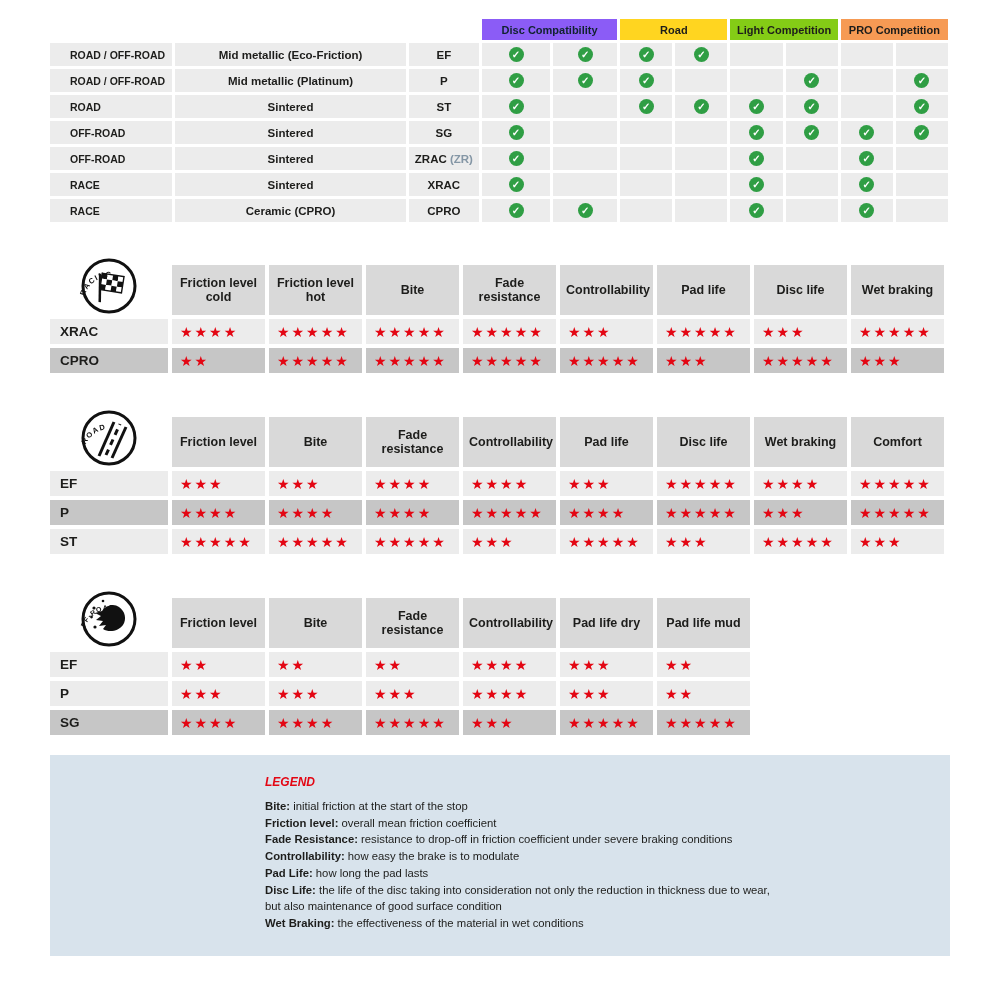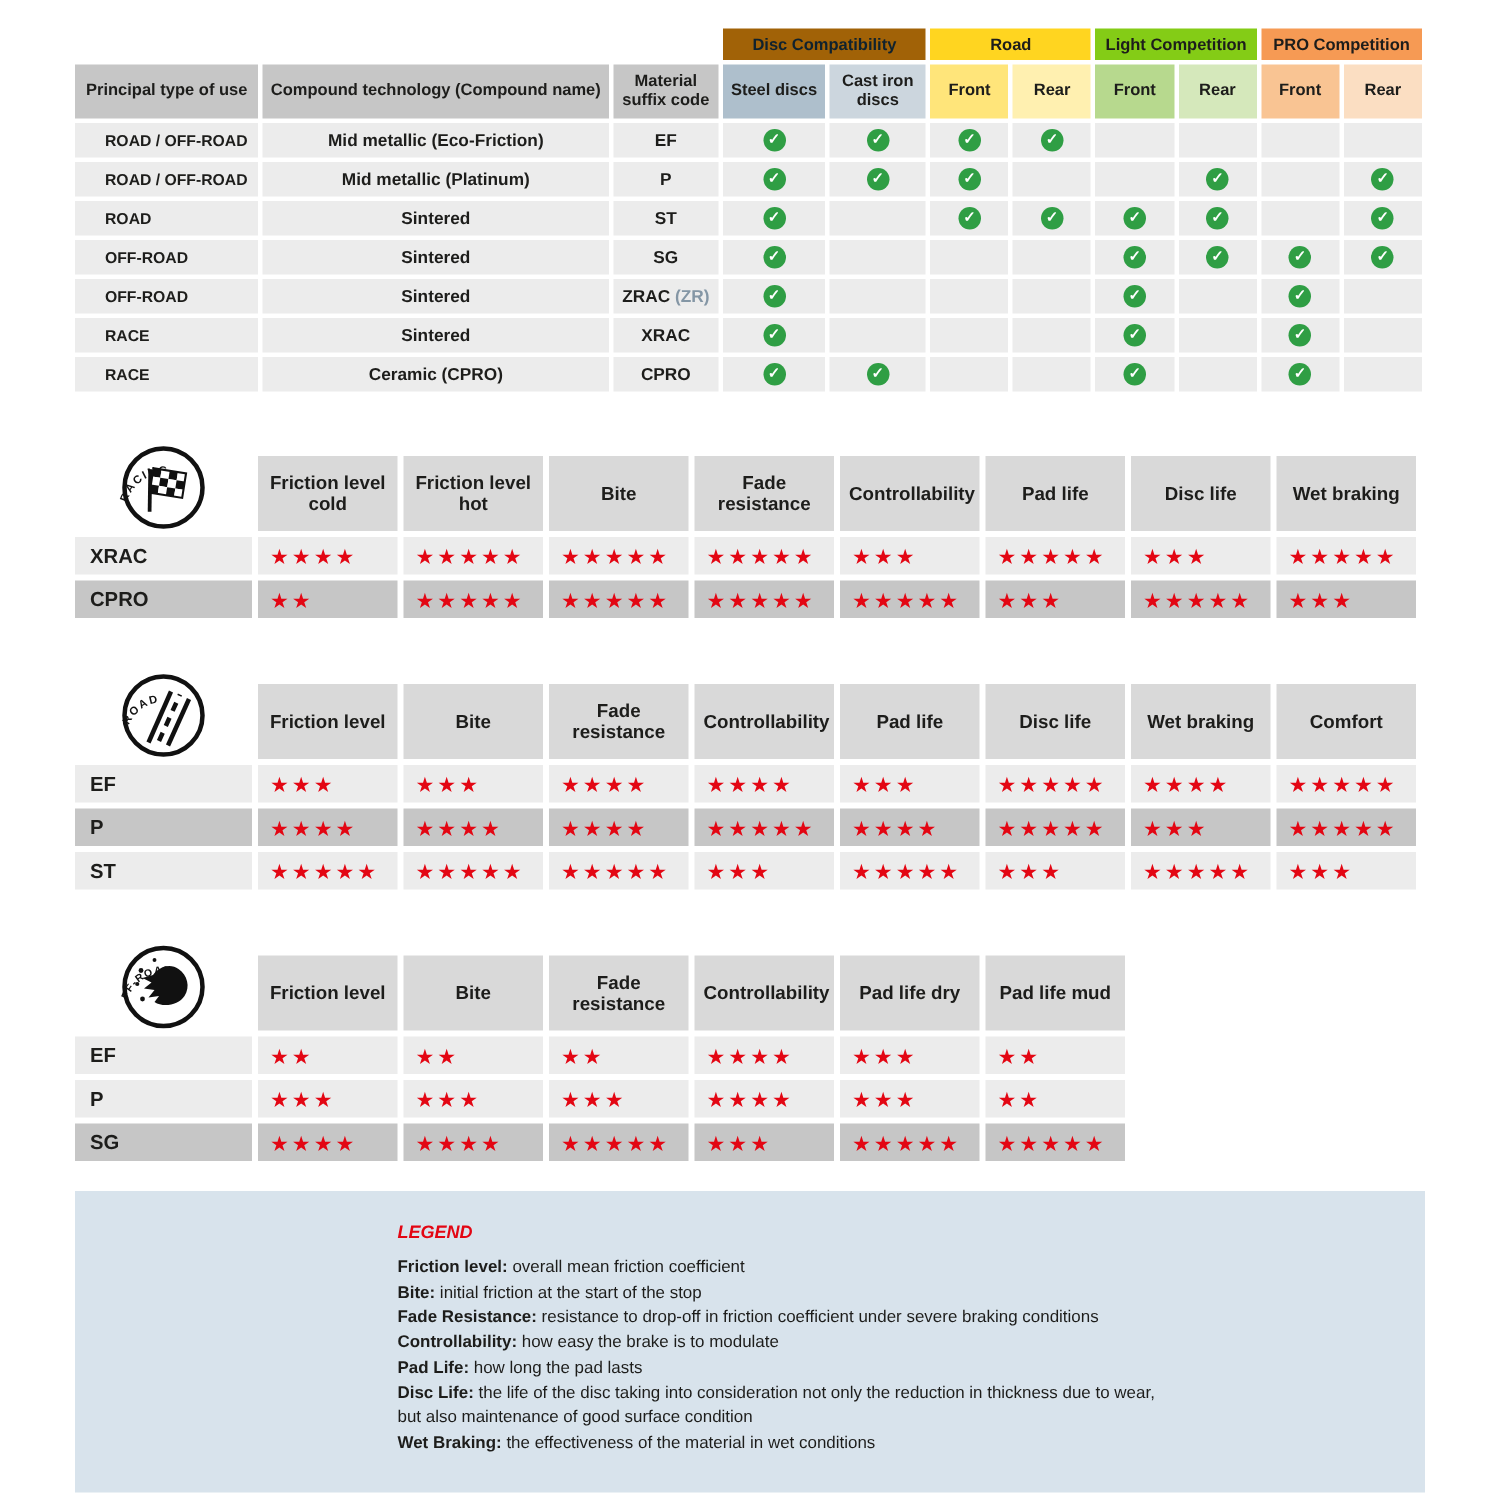--- a/index.html
+++ b/index.html
@@ -11,21 +11,21 @@
     height: 1000px;
   }
   .page { padding: 16px 50px 0 50px; }
 
   table.tbl { border-collapse: separate; table-layout: fixed; }
 
   
   .compat { border-spacing: 3px; width: 904px; margin-left: -3px; }
   .blank { background: transparent; }
   .grp { height: 21px; font-size: 11px; font-weight: bold; text-align: center; vertical-align: middle; }
-  .g-disc  { background: #a16207; color: #10222e; margin-top: 38px; }
+  .g-disc  { background: #8b5cf6; color: #10222e; margin-top: 38px; }
   .g-road  { background: #ffd520; color: #1d1d1b; }
   .g-light { background: #84cc16; color: #1d1d1b; }
   .g-pro   { background: #f69a54; color: #1d1d1b; }
 
   .hd { background: #c6c6c6; height: 36px; font-size: 11px; font-weight: bold;
         text-align: center; vertical-align: middle; line-height: 1.2; padding: 2px 3px; }
   .c-steel { background: #aebfcc; } .c-cast { background: #ccd6de; }
   .c-roadf { background: #ffe57a; } .c-roadr { background: #fff0b0; }
   .c-lcf   { background: #b7d98e; } .c-lcr   { background: #d5e8bb; }
   .c-prof  { background: #f9c493; } .c-pror  { background: #fbdec2; }
@@ -80,33 +80,20 @@
         <col style="width:52px">
         <col style="width:52px">
     </colgroup>
     <tbody>
         <tr>
       <td class="blank" colspan="3"></td>
       <th class="grp g-disc" colspan="2">Disc Compatibility</th>
       <th class="grp g-road" colspan="2">Road</th>
       <th class="grp g-light" colspan="2">Light Competition</th>
       <th class="grp g-pro" colspan="2">PRO Competition</th>
-    </tr>
-    <tr>
-      <th class="hd">Principal type of use</th>
-      <th class="hd">Compound technology (Compound name)</th>
-      <th class="hd">Material suffix code</th>
-      <th class="hd c-steel">Steel discs</th>
-      <th class="hd c-cast">Cast iron discs</th>
-      <th class="hd c-roadf">Front</th>
-      <th class="hd c-roadr">Rear</th>
-      <th class="hd c-lcf">Front</th>
-      <th class="hd c-lcr">Rear</th>
-      <th class="hd c-prof">Front</th>
-      <th class="hd c-pror">Rear</th>
     </tr>
 
     <tr>
       <td class="bc use">ROAD / OFF-ROAD</td>
       <td class="bc comp">Mid metallic (Eco-Friction)</td>
       <td class="bc code"><span>EF</span> <span class="code-note"></span></td>
       <td class="bc chk"><span class="check">✓</span></td>
       <td class="bc chk"><span class="check">✓</span></td>
       <td class="bc chk"><span class="check">✓</span></td>
       <td class="bc chk"><span class="check">✓</span></td>
@@ -412,22 +399,22 @@
         <td class="pstars">★★★</td>
         <td class="pstars">★★★★★</td>
         <td class="pstars">★★★★★</td>
       </tr>
     </tbody>
       </table>
   </div>
 
   <div class="legend">
     <div class="legend-title">LEGEND</div>
+    <div class="legend-item"><b>Bite:</b><span class="ldesc"> initial friction at the start of the stop</span></div>
     <div class="legend-item"><b>Friction level:</b><span class="ldesc"> overall mean friction coefficient</span></div>
-    <div class="legend-item"><b>Bite:</b><span class="ldesc"> initial friction at the start of the stop</span></div>
     <div class="legend-item"><b>Fade Resistance:</b><span class="ldesc"> resistance to drop-off in friction coefficient under severe braking conditions</span></div>
     <div class="legend-item"><b>Controllability:</b><span class="ldesc"> how easy the brake is to modulate</span></div>
     <div class="legend-item"><b>Pad Life:</b><span class="ldesc"> how long the pad lasts</span></div>
     <div class="legend-item"><b>Disc Life:</b><span class="ldesc"> the life of the disc taking into consideration not only the reduction in thickness due to wear,
 but also maintenance of good surface condition</span></div>
     <div class="legend-item"><b>Wet Braking:</b><span class="ldesc"> the effectiveness of the material in wet conditions</span></div>
     <div class="legend-item"></div>
 
   </div>
 

